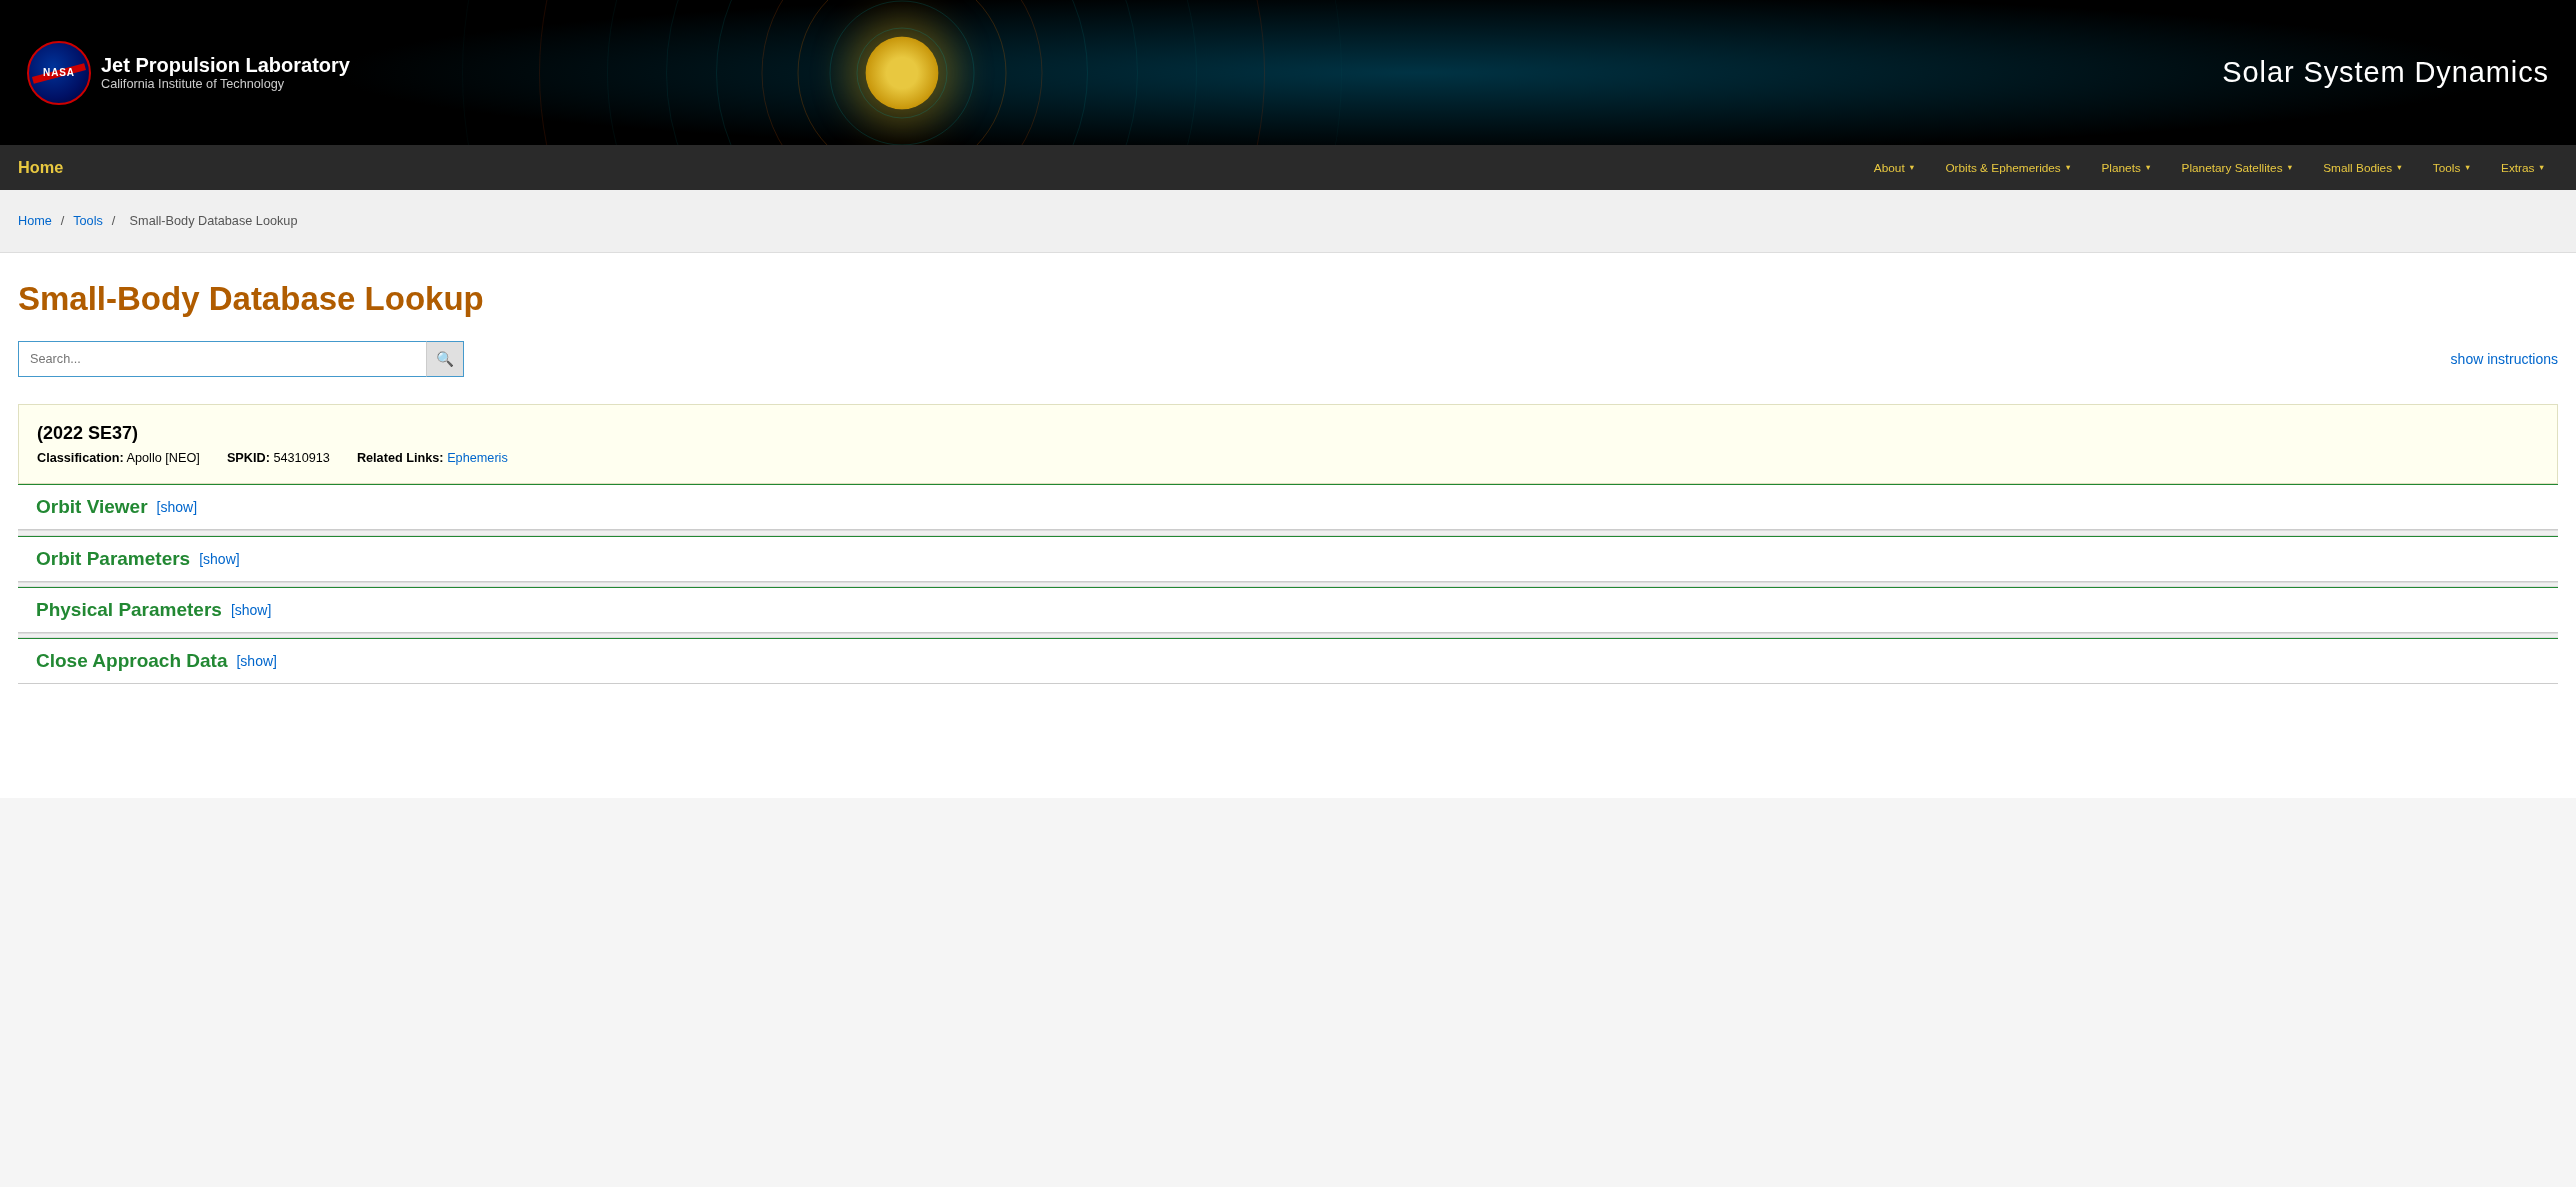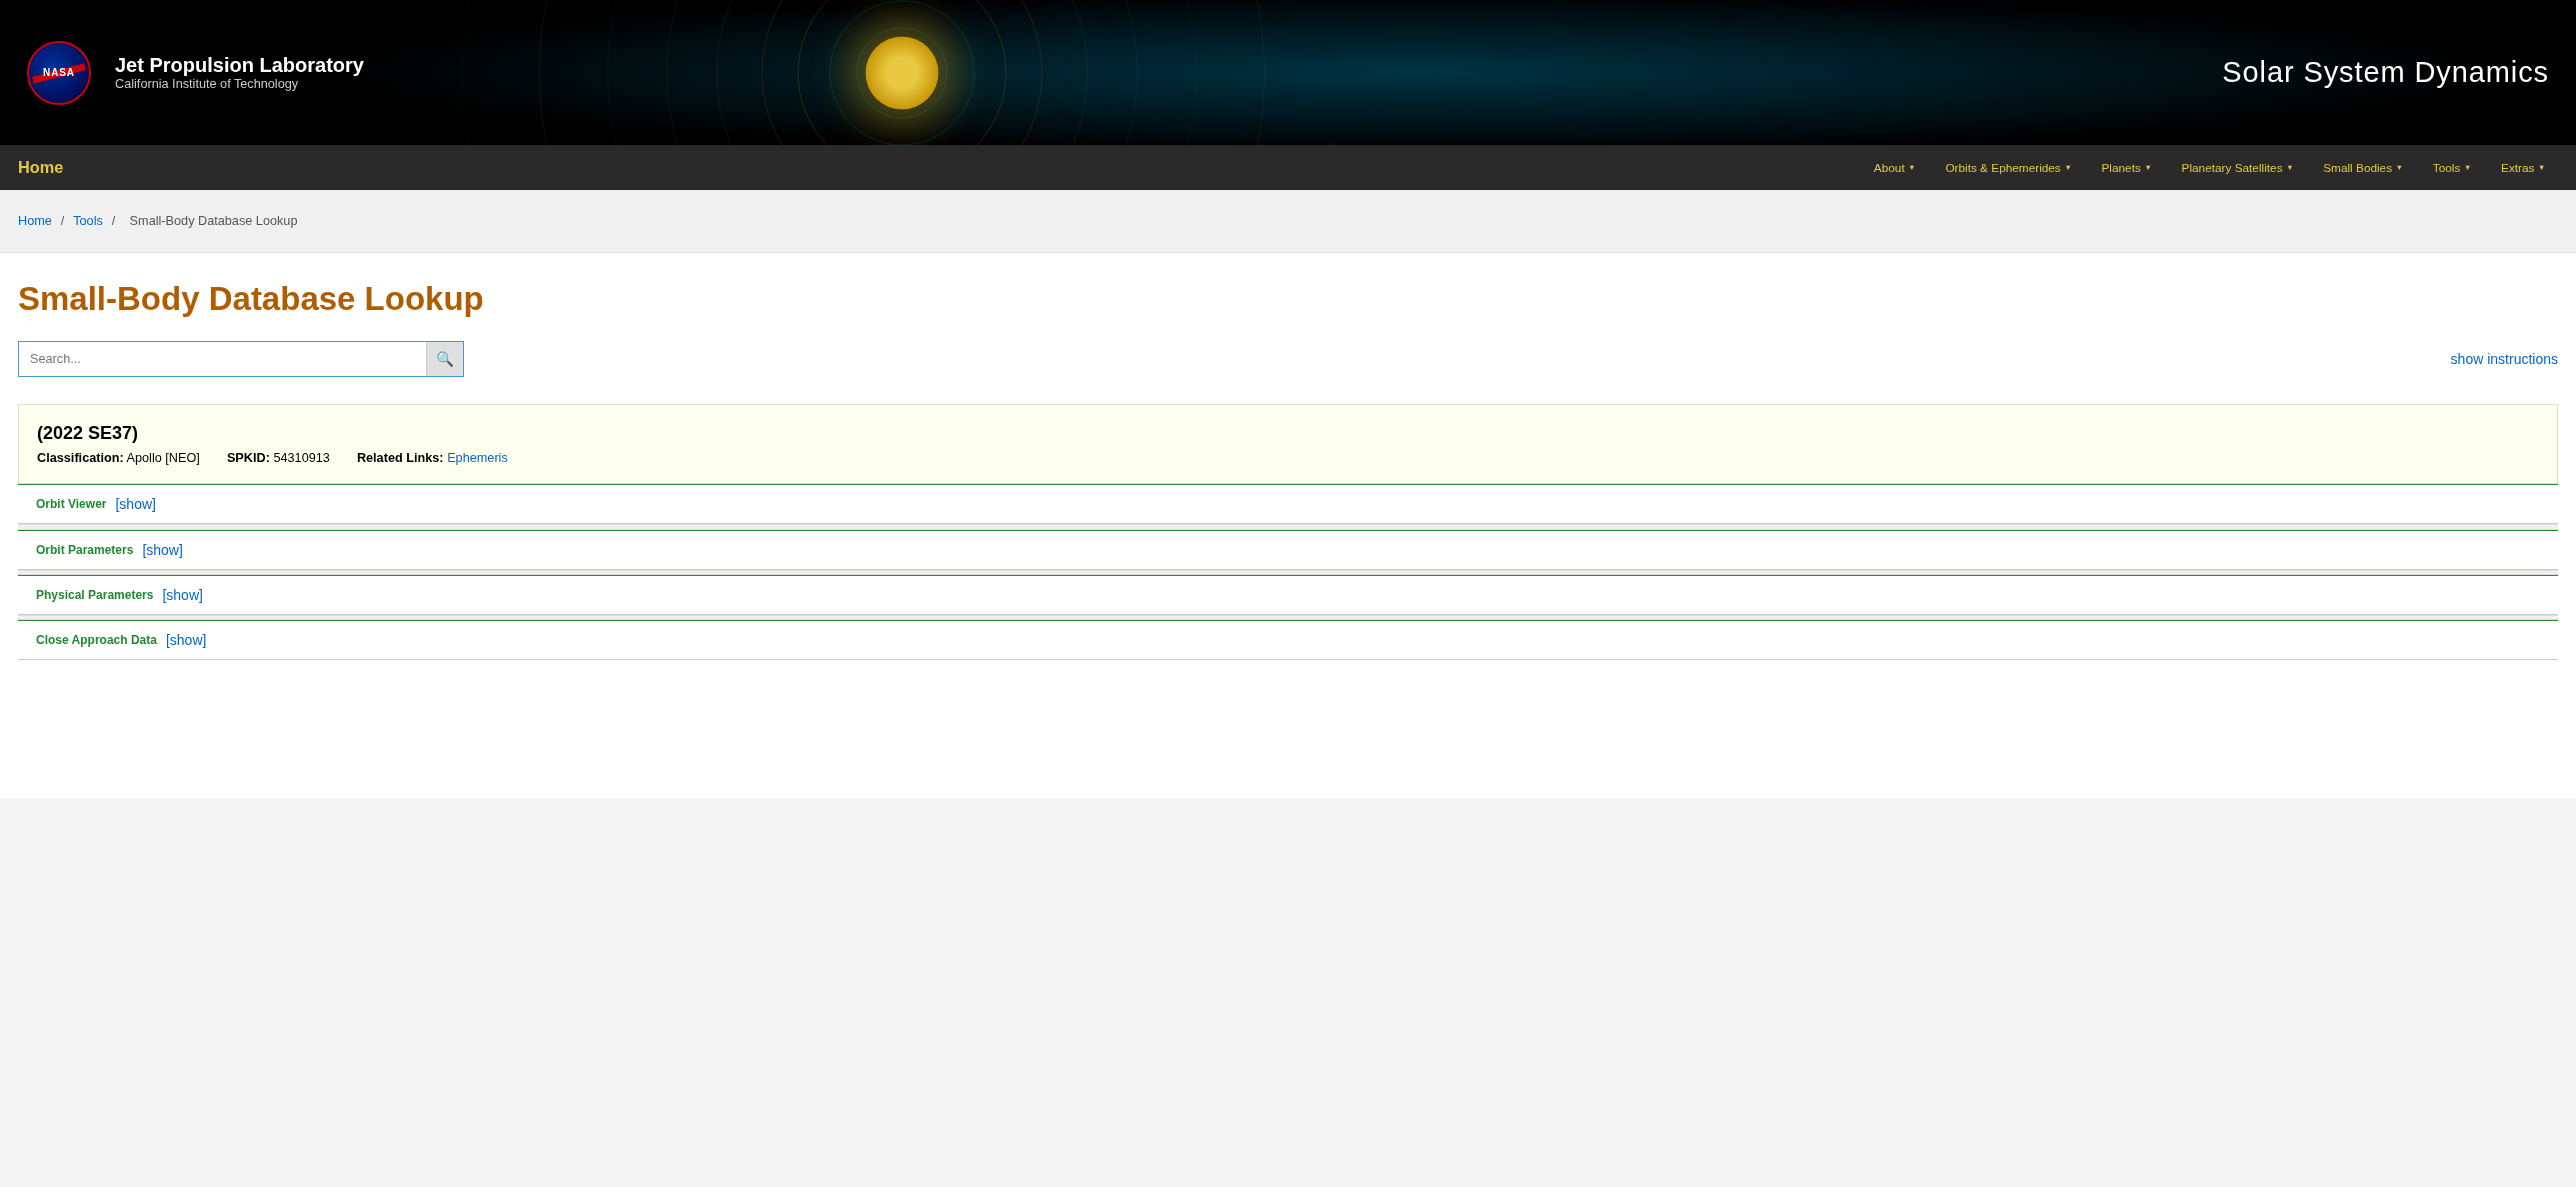--- a/index.html
+++ b/index.html
@@ -40,21 +40,21 @@
       position: absolute;
       border-radius: 50%;
       border: 0.9px solid rgba(0, 180, 180, 0.25);
       transform: translate(-50%, -50%);
     }
     .header-logo-area {
       position: relative;
       z-index: 2;
       display: flex;
       align-items: center;
-      gap: 24px;
+      gap: 10px;
     }
     .nasa-logo {
       width: 64px;
       height: 64px;
       background: radial-gradient(circle at 40% 40%, #003399 0%, #001166 60%, #000033 100%);
       border-radius: 50%;
       border: 2.7px solid #cc0000;
       display: flex;
       align-items: center;
       justify-content: center;
@@ -232,21 +232,21 @@
       padding: 11px 18px;
       background: white;
       display: flex;
       align-items: center;
       gap: 9px;
       margin-top: 0;
     }
     .section-label {
       color: #228833;
       font-weight: bold;
-      font-size: 12px;
+      font-size: 19px;
     }
     .section-show {
       color: #0066cc;
       font-size: 14px;
       cursor: pointer;
     }
 
     .section-divider {
       height: 5.4px;
       background: #f0f0f0;

